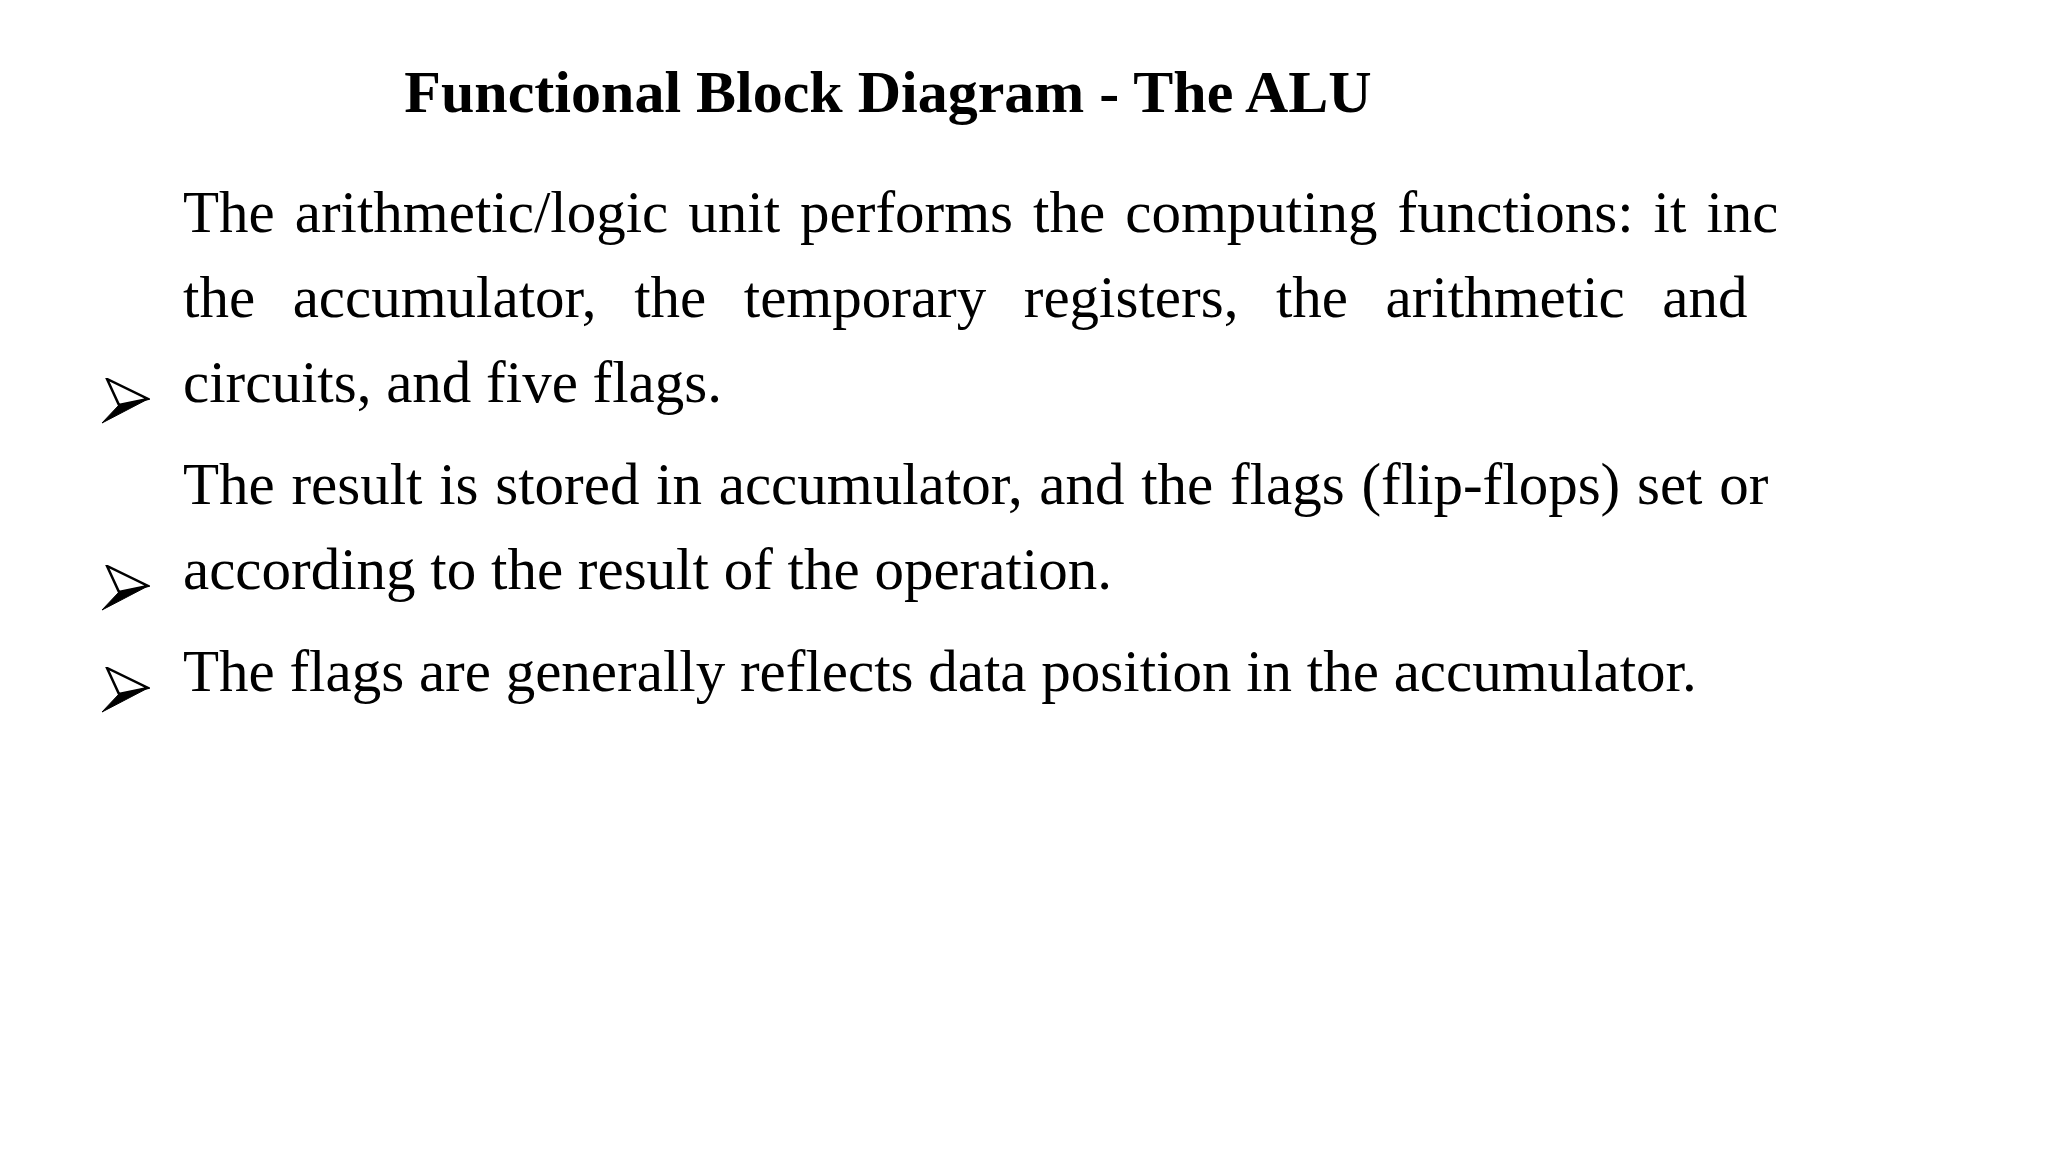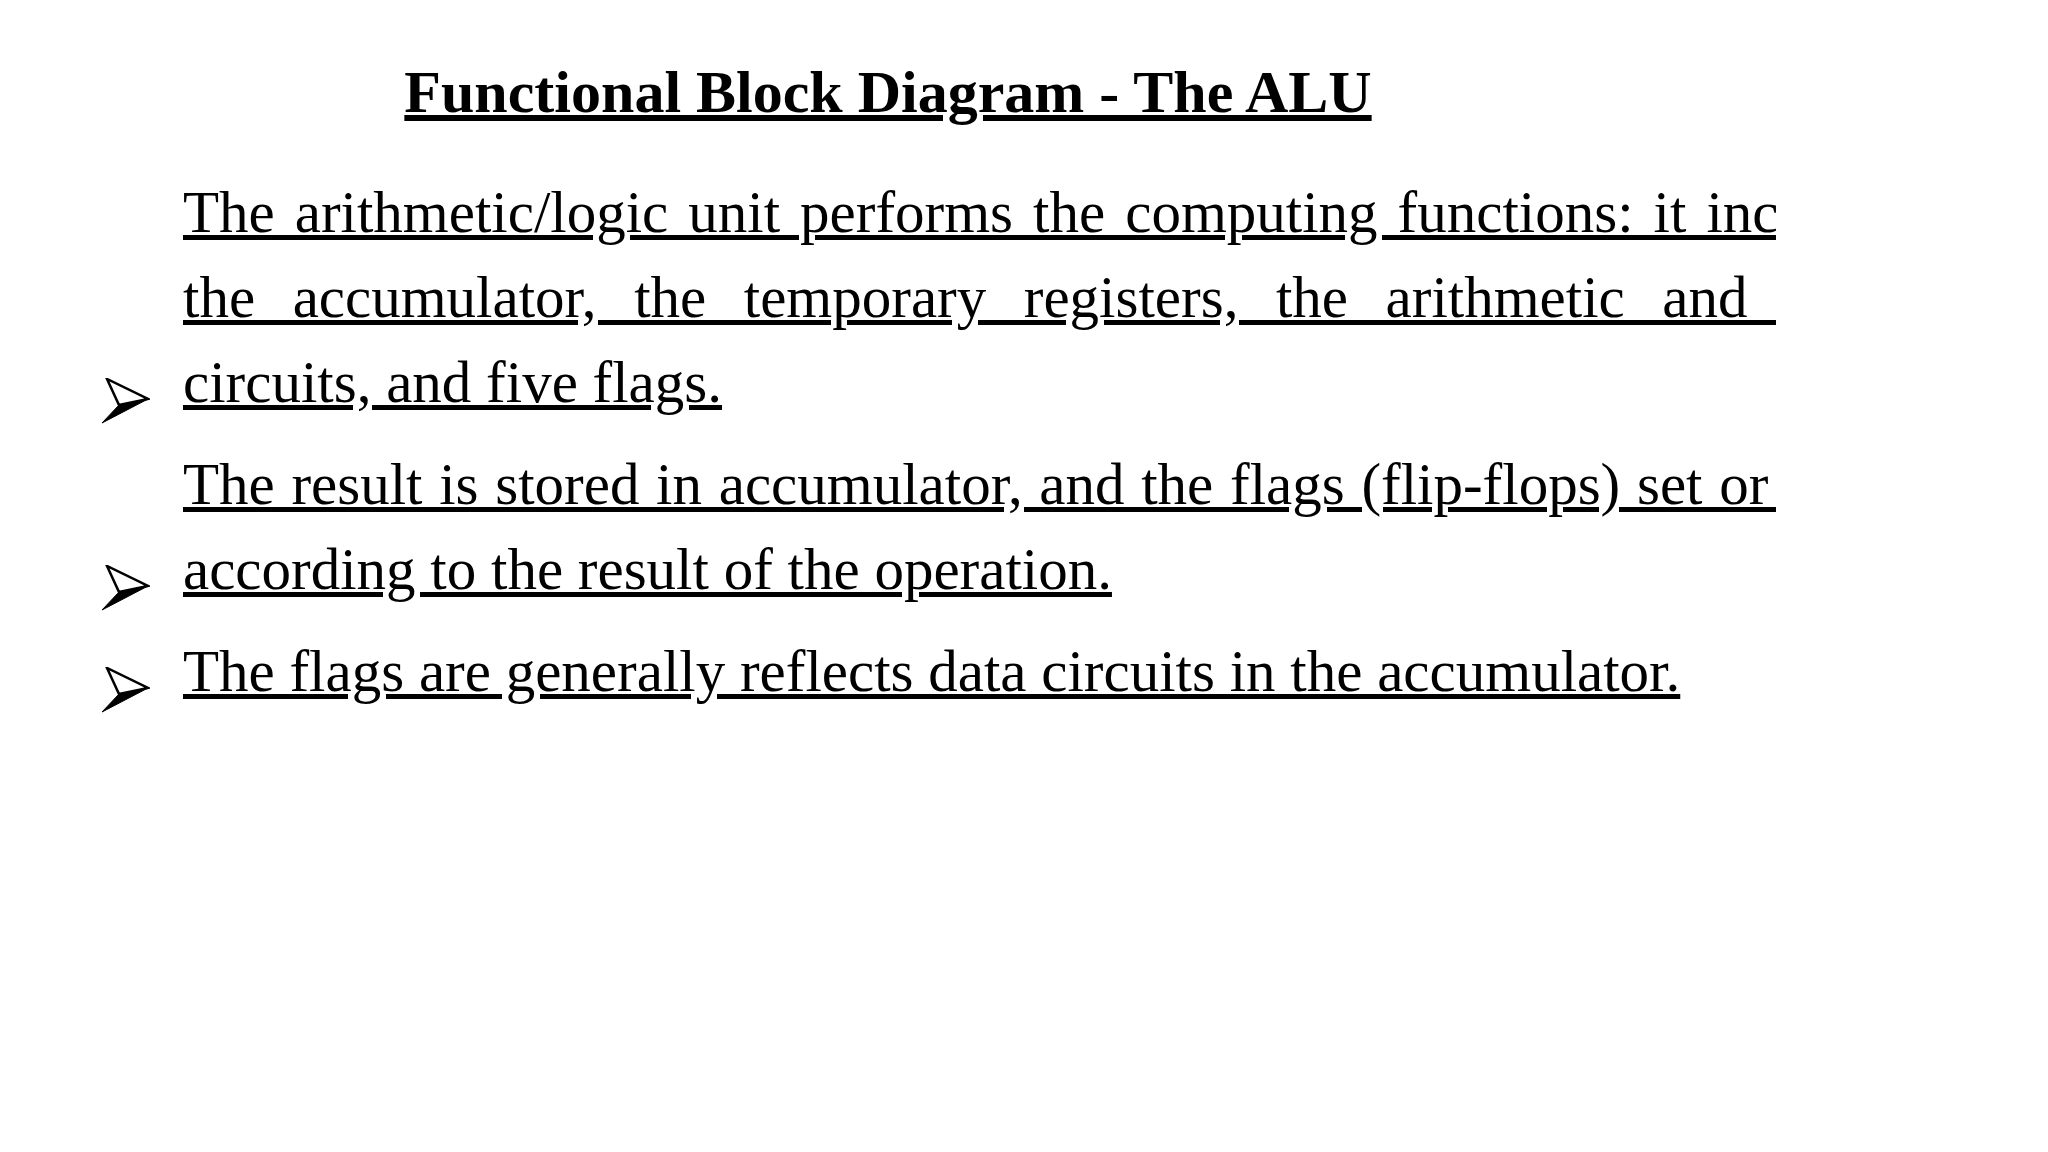--- a/index.html
+++ b/index.html
@@ -3,21 +3,20 @@
 <meta charset="utf-8">
 <style>
   html,body{margin:0;padding:0;background:#ffffff;}
   .slide{
     position:relative;
     width:1776px;height:1152px;
     background:#ffffff;
     overflow:hidden;
     font-family:"Liberation Serif","DejaVu Serif",serif;
     color:#000000;
-    text-decoration:underline;
   }
   .title{
     margin:62px 0 0 0;
     font-size:60px;
     font-weight:bold;
     line-height:1;
     text-align:center;
     letter-spacing:0;
   }
   .bullets{
@@ -70,18 +69,18 @@
         <polygon points="19,27 48,21 2,45" fill="#000000" stroke="#000000" stroke-width="1"></polygon>
       </svg>
       <span class="btext">The result is stored in accumulator, and the flags (flip-flops) set or logic according to the result of the operation.</span>
     </li>
 
     <li class="bullet">
       <svg class="glyph" viewBox="0 0 50 47" aria-hidden="true">
         <polygon points="7,1 48,21 19,27" fill="#ffffff" stroke="#000000" stroke-width="2.5" stroke-linejoin="miter"></polygon>
         <polygon points="19,27 48,21 2,45" fill="#000000" stroke="#000000" stroke-width="1"></polygon>
       </svg>
-      <span class="btext">The flags are generally reflects data circuits in the accumulator.</span>
+      <span class="btext">The flags are generally reflects data position in the accumulator.</span>
     </li>
 
 
   </ul>
 </div>
 
 </body></html>

